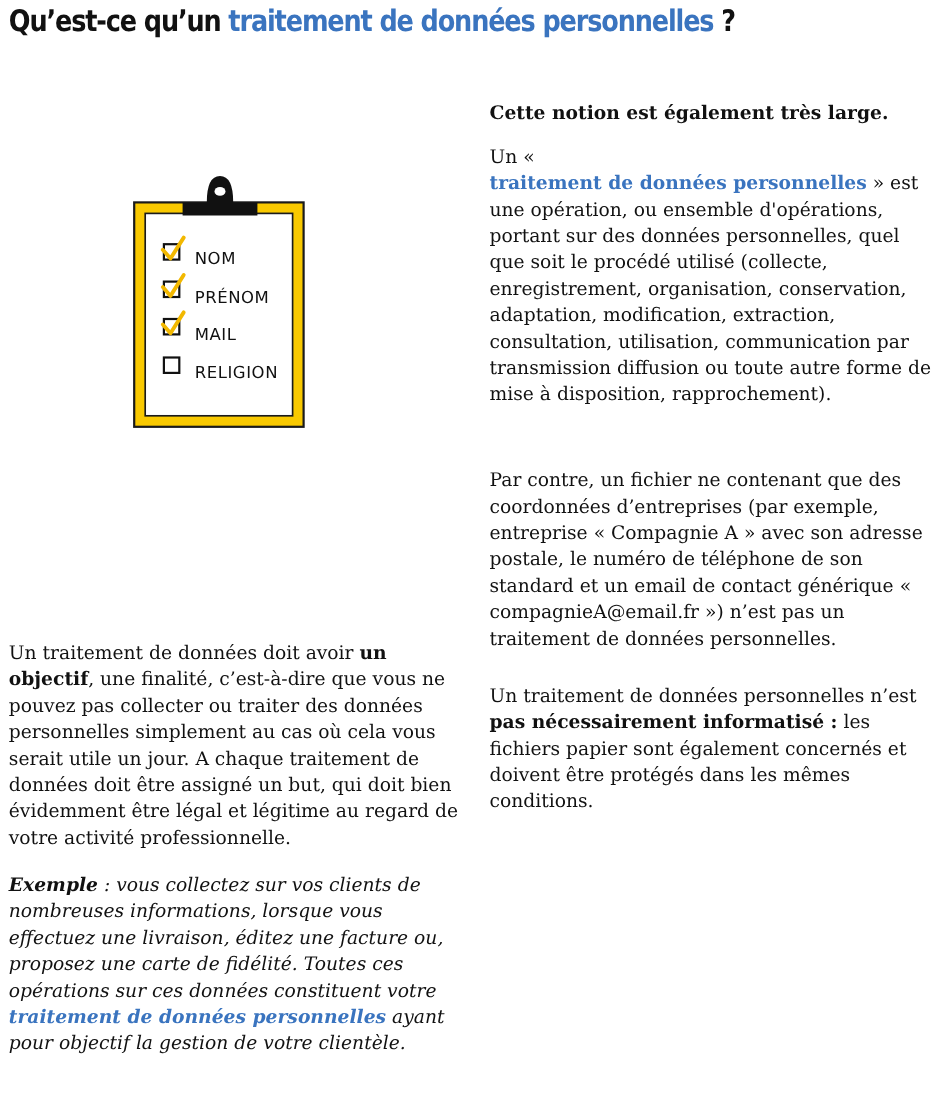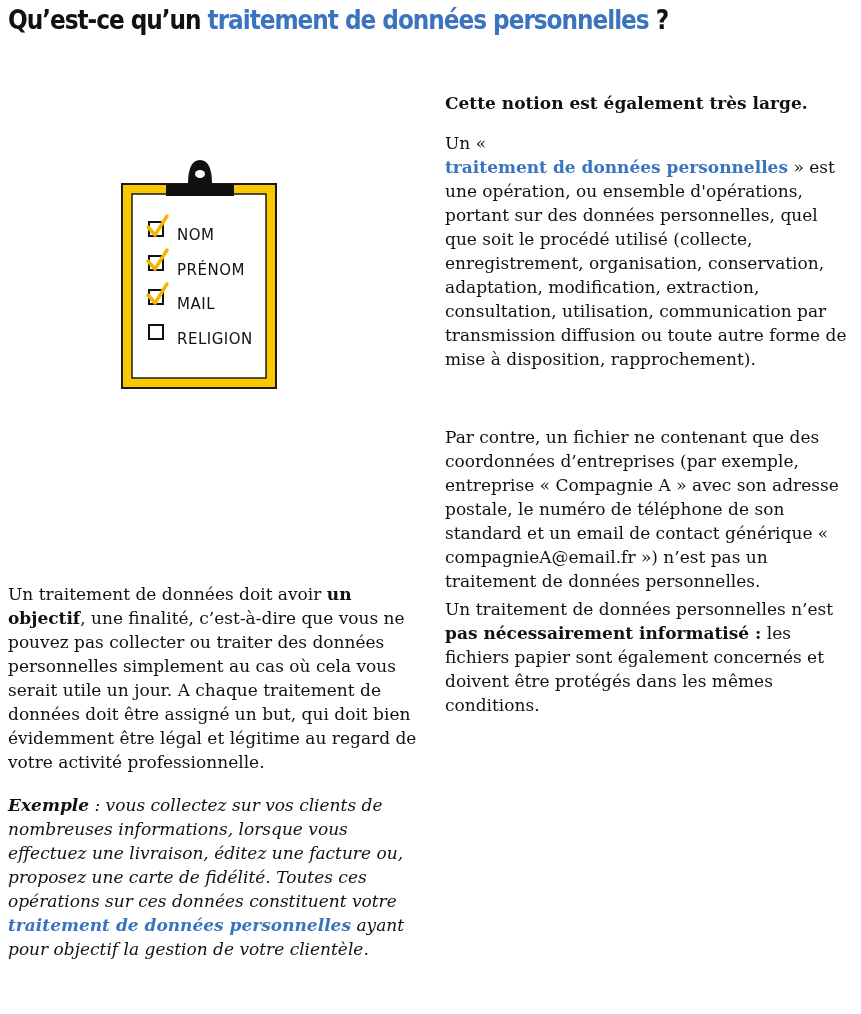--- a/index.html
+++ b/index.html
@@ -56,14 +56,14 @@
 
 <div class="col left serif" style="top:550px;margin-top:32px;">
   <p><span>Un traitement de données doit avoir </span><b>un objectif</b><span>, une finalité, c’est-à-dire que vous ne pouvez pas collecter ou traiter des données personnelles simplement au cas où cela vous serait utile un jour. A chaque traitement de données doit être assigné un but, qui doit bien évidemment être légal et légitime au regard de votre activité professionnelle.</span></p>
   <p style="margin-top:19px;font-style:italic;"><b>Exemple</b><span> : vous collectez sur vos clients de nombreuses informations, lorsque vous effectuez une livraison, éditez une facture ou, proposez une carte de fidélité. Toutes ces opérations sur ces données constituent votre </span><a class="link">traitement de données personnelles</a><span> ayant pour objectif la gestion de votre clientèle.</span></p>
 </div>
 
 <div class="col right serif" style="top:91px;">
   <p><b>Cette notion est également très large.</b></p>
   <p style="margin-top:16px;"><span>Un «</span><br><a class="link">traitement de données personnelles</a><span> » est une opération, ou ensemble d'opérations, portant sur des données personnelles, quel que soit le procédé utilisé (collecte, enregistrement, organisation, conservation, adaptation, modification, extraction, consultation, utilisation, communication par transmission diffusion ou toute autre forme de mise à disposition, rapprochement).</span></p>
   <p style="margin-top:54px;">Par contre, un fichier ne contenant que des coordonnées d’entreprises (par exemple, entreprise « Compagnie A » avec son adresse postale, le numéro de téléphone de son standard et un email de contact générique « compagnieA@email.fr ») n’est pas un traitement de données personnelles.</p>
-  <p style="margin-top:4px;"><span>Un traitement de données personnelles n’est </span><b>pas nécessairement informatisé :</b><span> les fichiers papier sont également concernés et doivent être protégés dans les mêmes conditions.</span></p>
+  <p style="margin-top:28px;"><span>Un traitement de données personnelles n’est </span><b>pas nécessairement informatisé :</b><span> les fichiers papier sont également concernés et doivent être protégés dans les mêmes conditions.</span></p>
 </div>
 
 </body></html>

